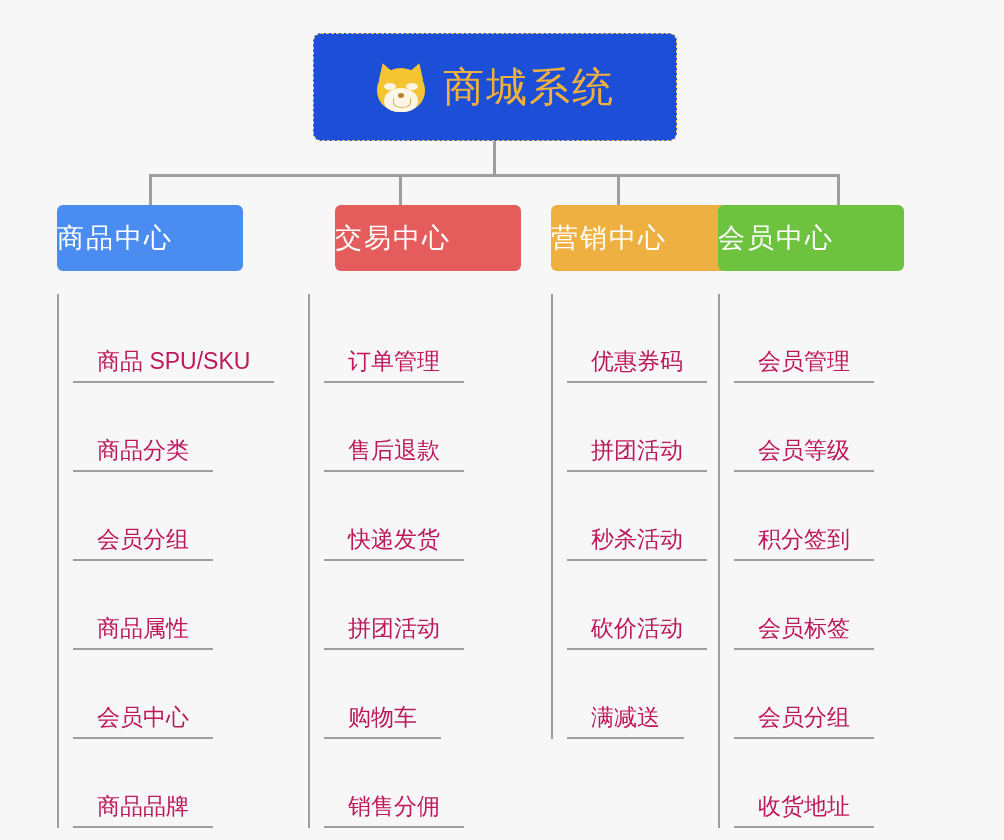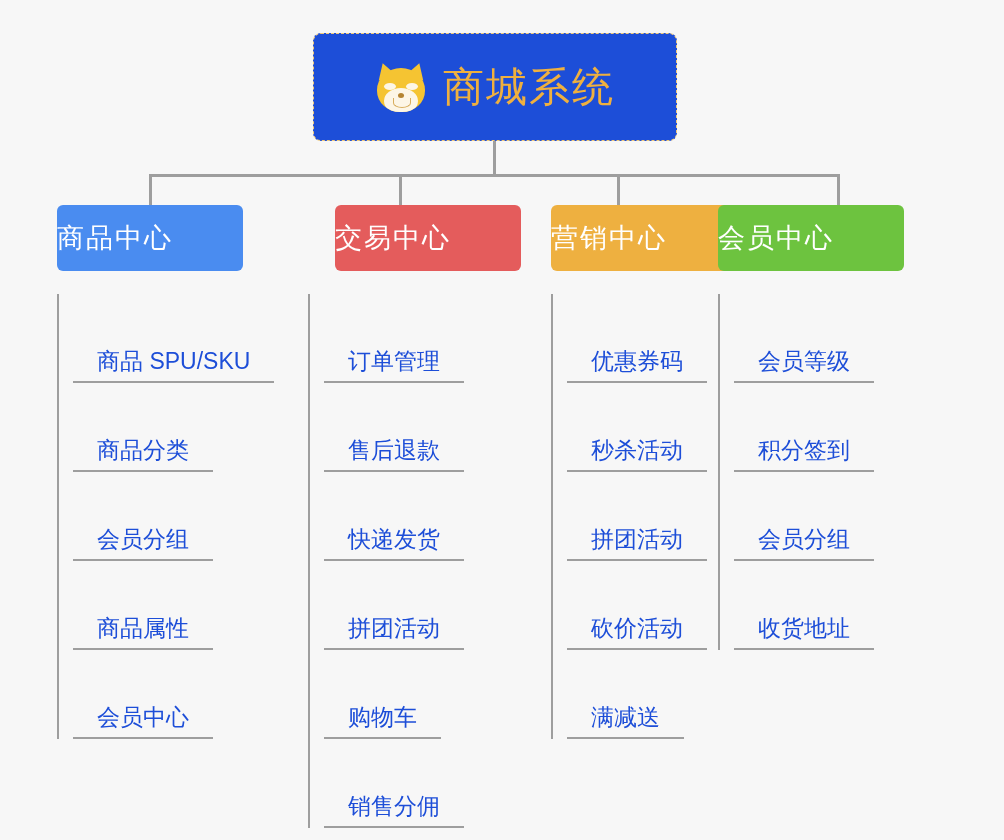--- a/index.html
+++ b/index.html
@@ -147,21 +147,21 @@
   }
   .leaf {
     height: 89px;
     display: flex;
     align-items: flex-end;
     box-sizing: border-box;
   }
   .leaf-label {
     display: inline-block;
     font-size: 23px;
-    color: #1d4ed8;
+    color: #be185d;
     white-space: nowrap;
     padding: 0 24px 7px 24px;
     border-bottom: 2px solid #9e9e9e;
     line-height: 1.15;
   }
 </style>
 </head>
 <body>
 
 <div id="canvas">
@@ -201,20 +201,23 @@
         </div>
       <div class="leaf">
           <span class="leaf-label">会员分组</span>
         </div>
       <div class="leaf">
           <span class="leaf-label">商品属性</span>
         </div>
       <div class="leaf">
           <span class="leaf-label">会员中心</span>
         </div>
+      <div class="leaf">
+          <span class="leaf-label">商品品牌</span>
+        </div>
     </div>
   </div>
 
   <div class="column" style="left:308px;">
     <div class="cat-header" style="width:186px; background:#e45c5c;margin-left:27px;">
       <span>交易中心</span>
     </div>
     <div class="branch">
       <div class="leaf">
           <span class="leaf-label">订单管理</span>
@@ -239,46 +242,52 @@
 
   <div class="column" style="left:527px;margin-left:24px;">
     <div class="cat-header" style="width:186px; background:#eeb040;">
       <span>营销中心</span>
     </div>
     <div class="branch">
       <div class="leaf">
           <span class="leaf-label">优惠券码</span>
         </div>
       <div class="leaf">
+          <span class="leaf-label">拼团活动</span>
+        </div>
+      <div class="leaf">
           <span class="leaf-label">秒杀活动</span>
-        </div>
-      <div class="leaf">
-          <span class="leaf-label">拼团活动</span>
         </div>
       <div class="leaf">
           <span class="leaf-label">砍价活动</span>
         </div>
       <div class="leaf">
           <span class="leaf-label">满减送</span>
         </div>
     </div>
   </div>
 
   <div class="column" style="left:718px;">
     <div class="cat-header" style="width:186px; background:#6dc33f;">
       <span>会员中心</span>
     </div>
     <div class="branch">
       <div class="leaf">
+          <span class="leaf-label">会员管理</span>
+        </div>
+      <div class="leaf">
           <span class="leaf-label">会员等级</span>
         </div>
       <div class="leaf">
           <span class="leaf-label">积分签到</span>
         </div>
       <div class="leaf">
+          <span class="leaf-label">会员标签</span>
+        </div>
+      <div class="leaf">
           <span class="leaf-label">会员分组</span>
         </div>
       <div class="leaf">
           <span class="leaf-label">收货地址</span>
         </div>
     </div>
   </div>
 
 </div>
 

